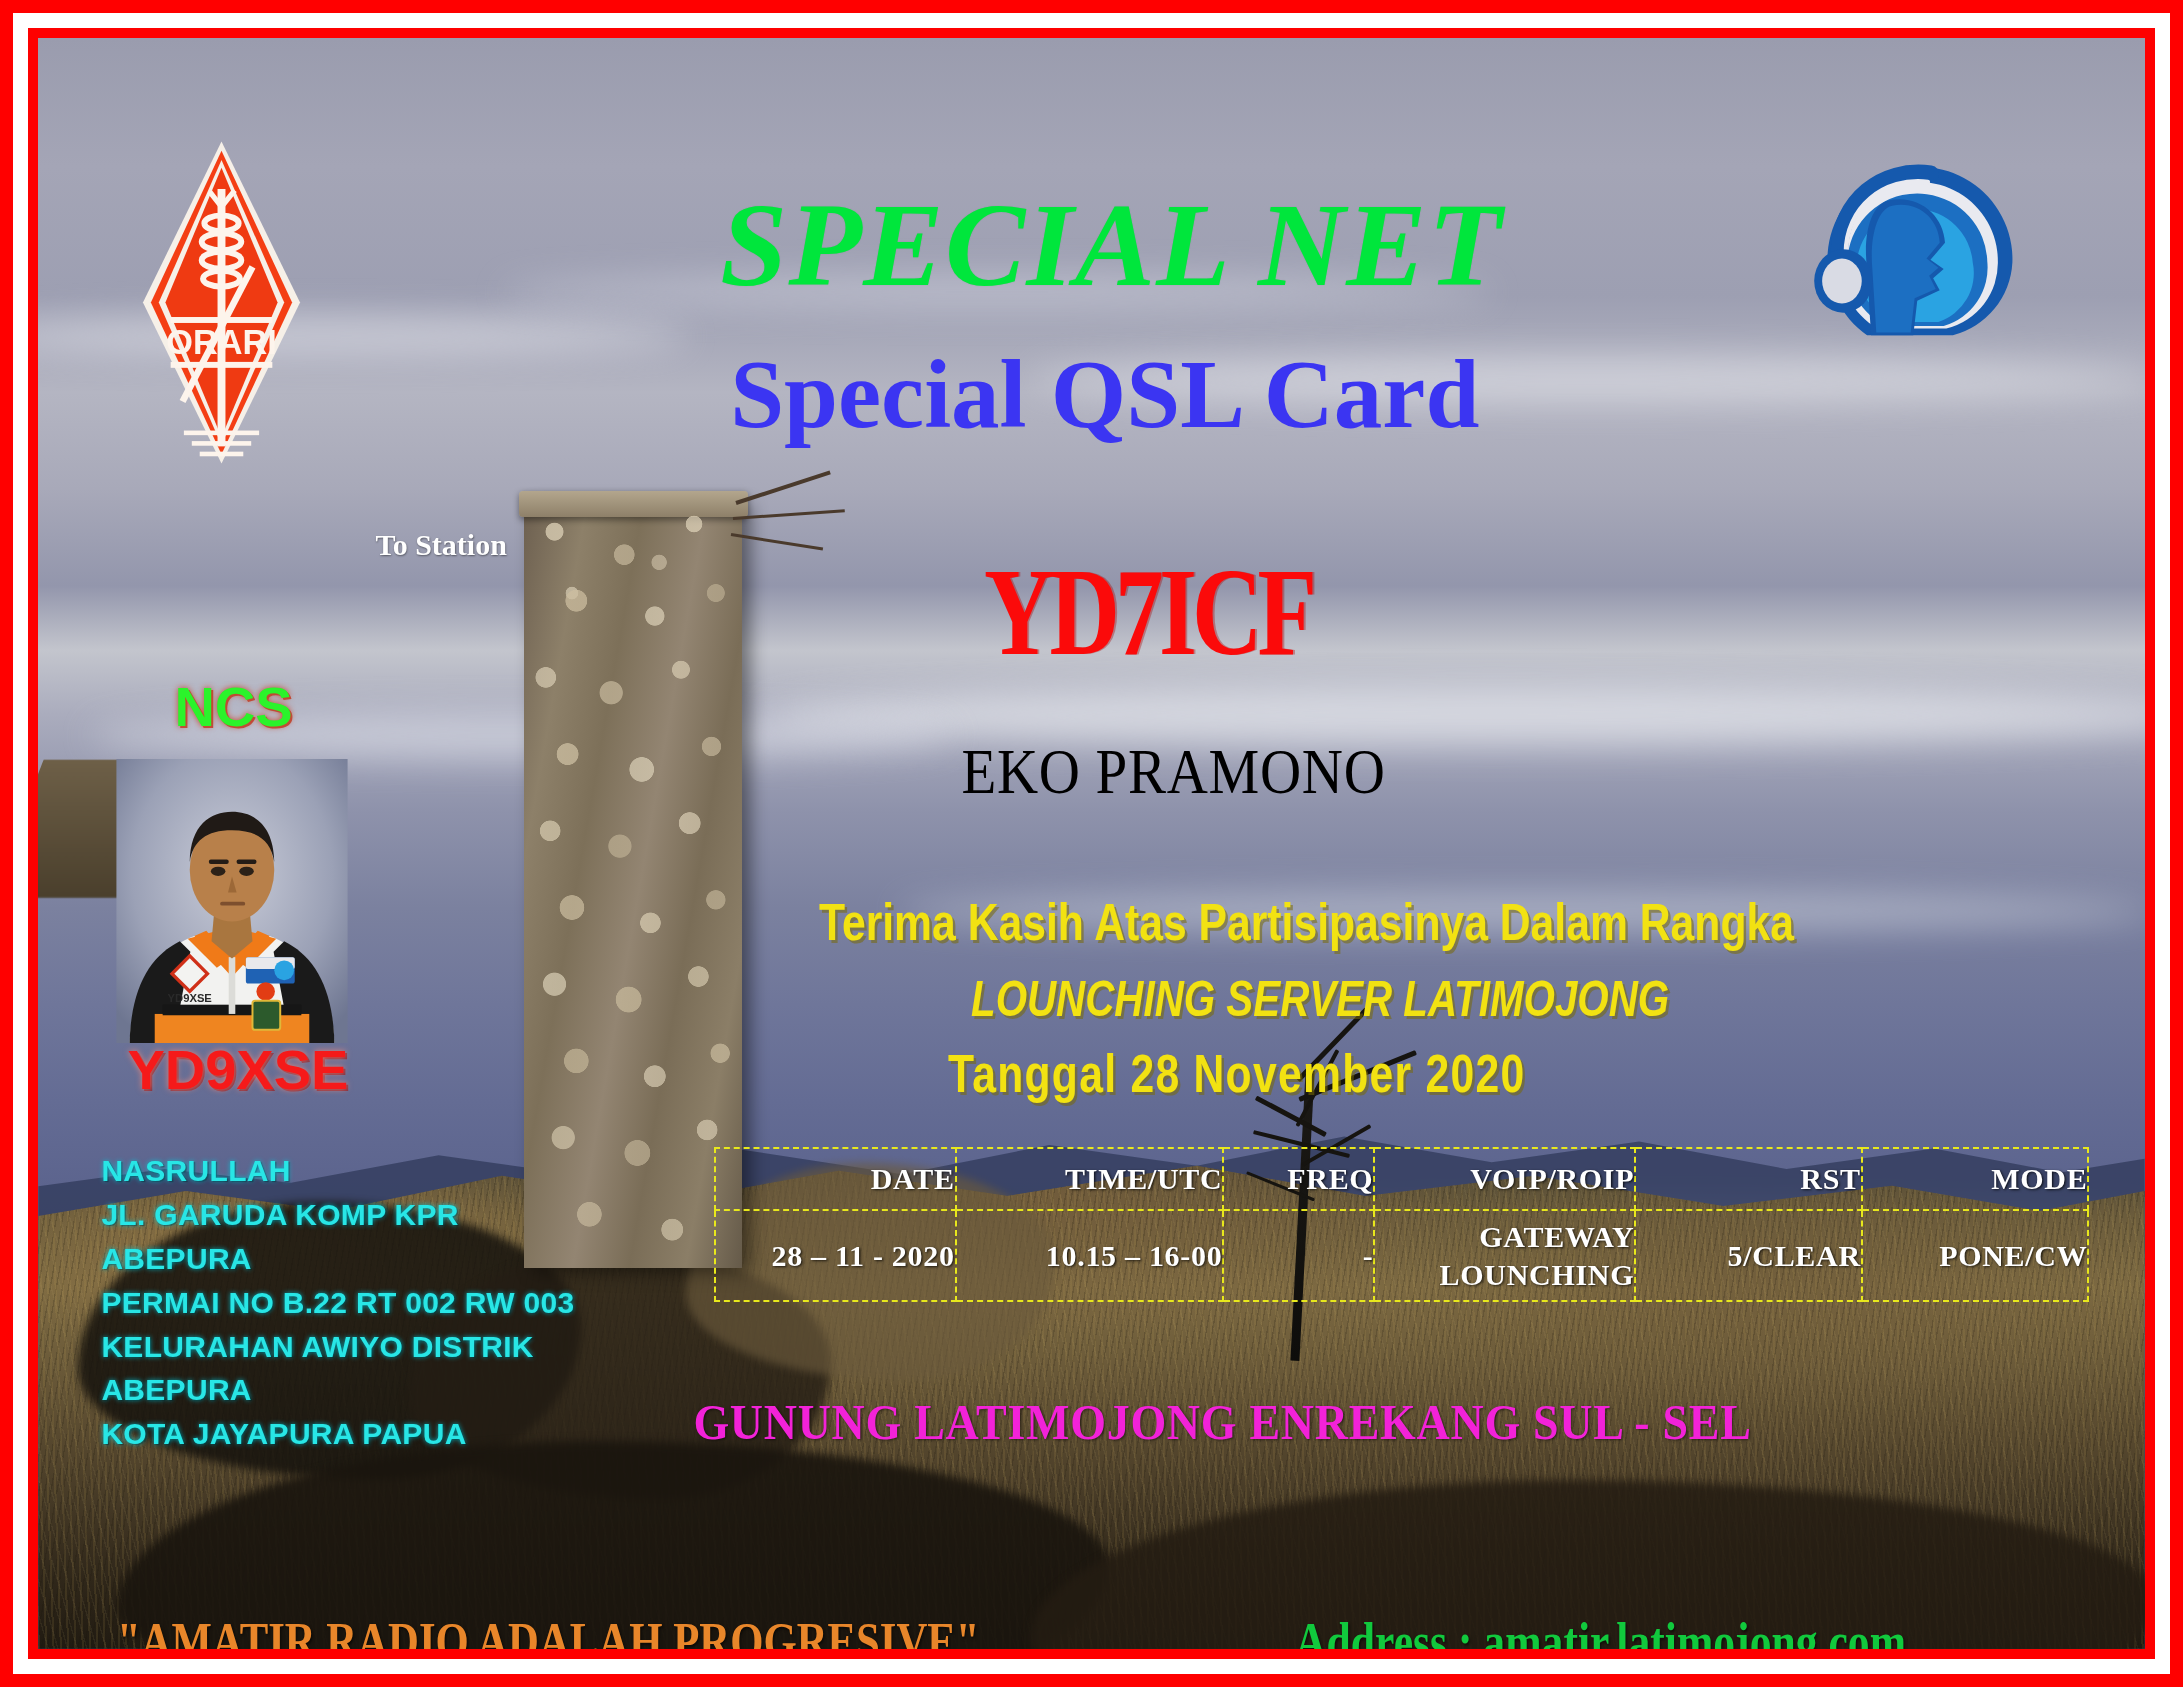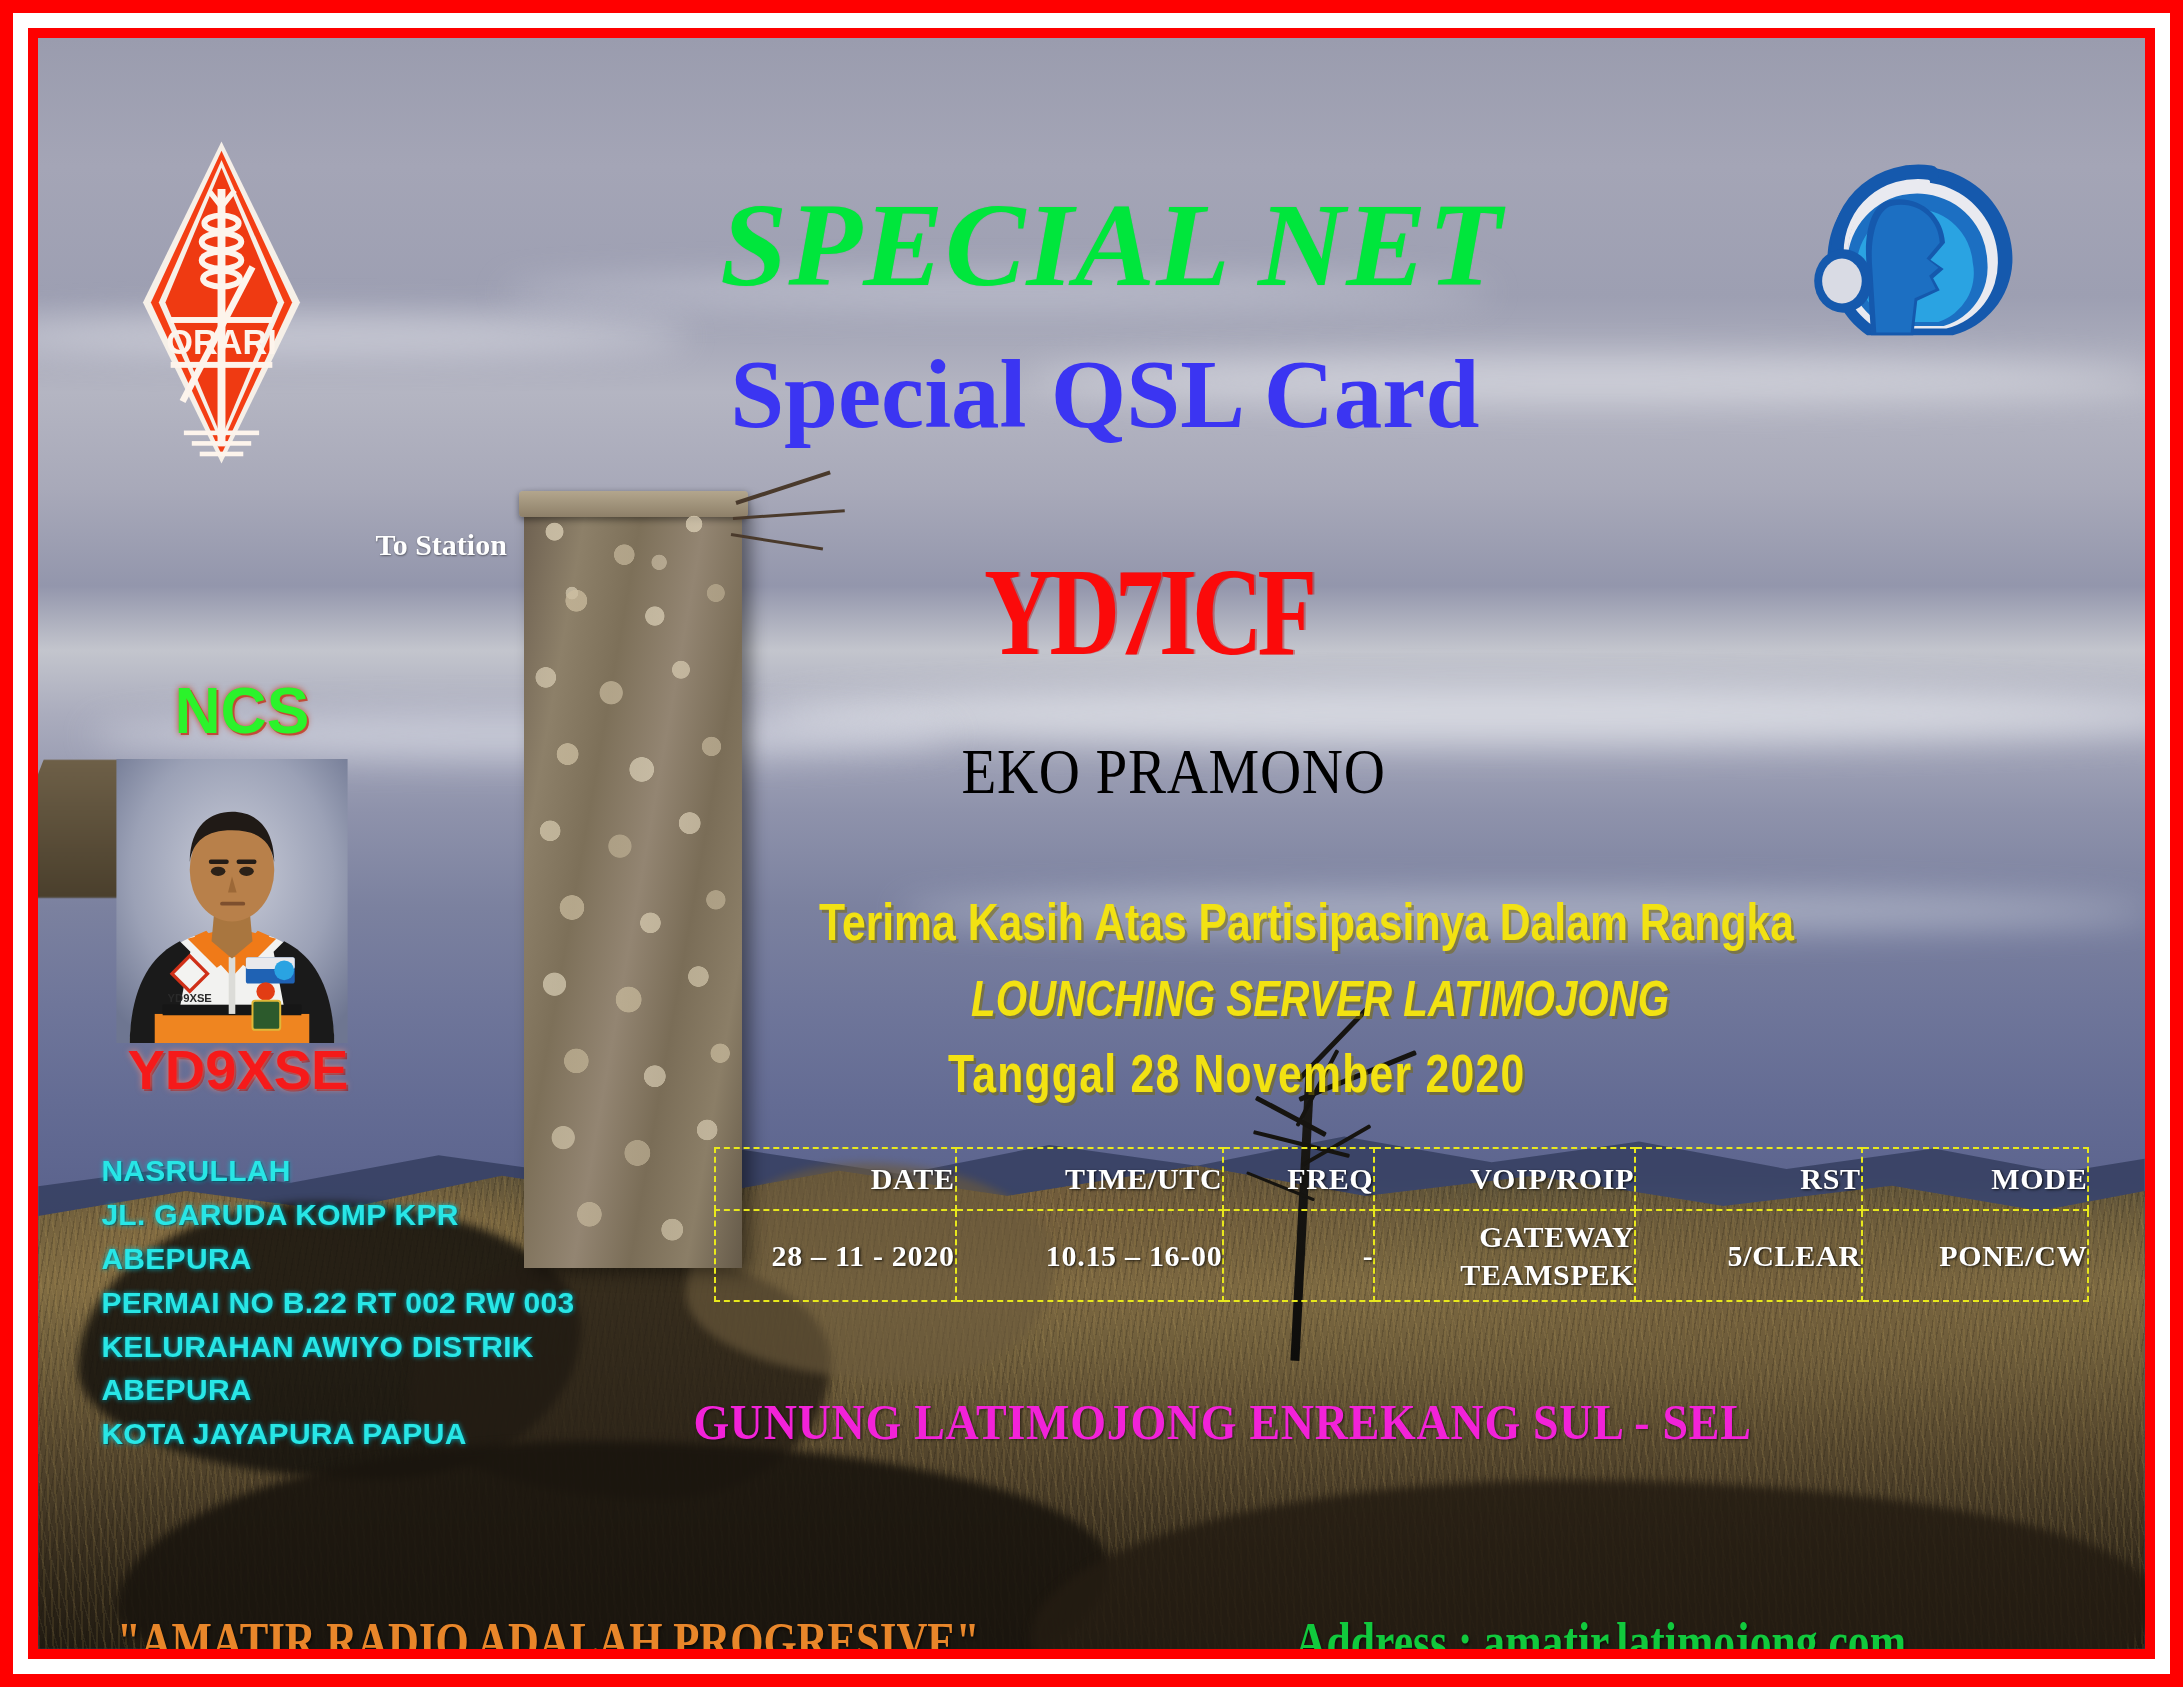--- a/index.html
+++ b/index.html
@@ -245,21 +245,21 @@
     text-shadow:2.6px 2.6px 0 rgba(120,105,10,.55);
     white-space:nowrap;
   }
   #y1 { left:781px; top:855px; font-size:44px; transform:scaleX(.97) scaleY(1.18); transform-origin:left top; }
   #y2 { left:933px; top:932px; font-size:42px; font-style:italic; transform:scaleX(.96) scaleY(1.2); transform-origin:left top; }
   #y3 { left:910px; top:1006px; font-size:44px; transform:scaleX(.97) scaleY(1.2); transform-origin:left top; letter-spacing:1.3px;}
 
   
   #ncs {
     left:136px; top:636px;
-    font-size:64px; font-weight:bold; color:#2bf32b;
+    font-size:56px; font-weight:bold; color:#2bf32b;
     font-family:"Liberation Sans", sans-serif;
     text-shadow:0 0 6.6px #c8462c, 2px 2px 0 rgba(190,60,35,.85);
   }
   #portrait {
     left:78px; top:721px; width:232px; height:284px;
     overflow:hidden;
   }
   #yd9xse {
     left:89px; top:999px;
     font-size:56px; font-weight:bold; color:#f51a1a;
@@ -524,21 +524,21 @@
            <th style="width:16.5%">RST</th>
            <th style="width:16.5%">MODE</th>
          </tr>
        </thead>
        <tbody>
          <tr>
            <td>28 – 11 - 2020</td>
            <td>10.15 – 16-00</td>
            <td>-</td>
            <td style="white-space:pre-line">GATEWAY
-TEAMSPEK</td>
+LOUNCHING</td>
            <td>5/CLEAR</td>
            <td>PONE/CW</td>
          </tr>
        </tbody>
      </table>
 
      <div class="abs" id="location">GUNUNG LATIMOJONG ENREKANG SUL - SEL</div>
 
      <div class="abs" id="slogan">"AMATIR  RADIO ADALAH PROGRESIVE"</div>
      <div class="abs" id="addr-line">Address  : amatir.latimojong.com</div>

